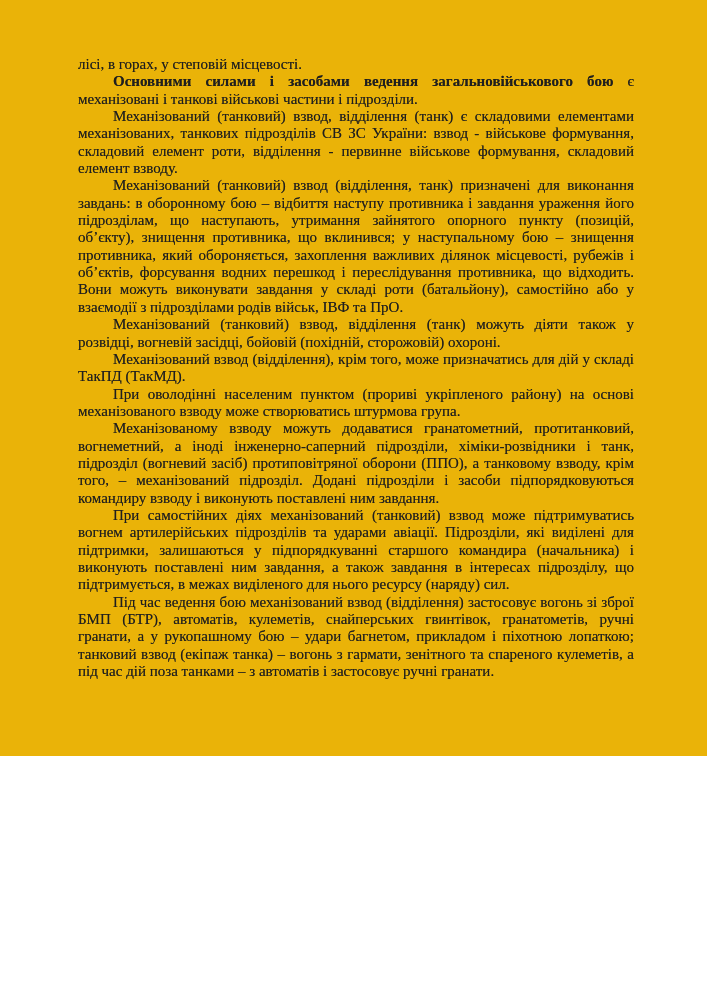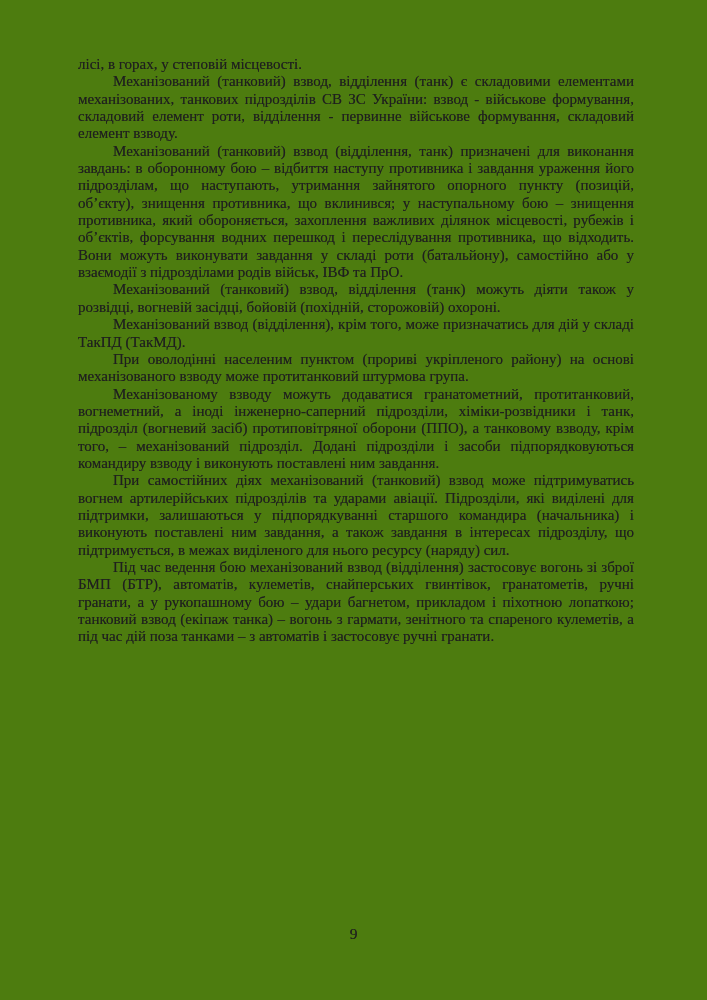--- a/index.html
+++ b/index.html
@@ -3,22 +3,22 @@
 <meta charset="utf-8">
 <style>
   html, body {
     margin: 0;
     padding: 0;
     background: #ffffff;
   }
   .page {
     position: relative;
     width: 707px;
-    height: 1000px;
-    background: #4d7c0f;
+    height: 756px;
+    background: #eab308;
     overflow: hidden;
     font-family: "Liberation Serif", "DejaVu Serif", serif;
     color: #1f1f1f;
   }
   .text-block {
     position: absolute;
     left: 78px;
     top: 56px;
     width: 556px;
     font-size: 15px;
@@ -51,30 +51,31 @@
 </head>
 <body>
 
 <div class="page">
 
   <div class="text-block">
 
     <p class="para continuation"><span class="lead-bold"></span><span>лісі, в горах, у степовій місцевості.</span></p>
 
 
+    <p class="para"><span class="lead-bold">Основними силами і засобами ведення загальновійськового бою</span><span> є механізовані і танкові військові частини і підрозділи.</span></p>
 
     <p class="para"><span class="lead-bold"></span><span>Механізований (танковий) взвод, відділення (танк) є складовими елементами механізованих, танкових підрозділів СВ ЗС України: взвод - військове формування, складовий елемент роти, відділення - первинне військове формування, складовий елемент взводу.</span></p>
 
     <p class="para"><span class="lead-bold"></span><span>Механізований (танковий) взвод (відділення, танк) призначені для виконання завдань: в оборонному бою – відбиття наступу противника і завдання ураження його підрозділам, що наступають, утримання зайнятого опорного пункту (позицій, об’єкту), знищення противника, що вклинився; у наступальному бою – знищення противника, який обороняється, захоплення важливих ділянок місцевості, рубежів і об’єктів, форсування водних перешкод і переслідування противника, що відходить. Вони можуть виконувати завдання у складі роти (батальйону), самостійно або у взаємодії з підрозділами родів військ, ІВФ та ПрО.</span></p>
 
     <p class="para"><span class="lead-bold"></span><span>Механізований (танковий) взвод, відділення (танк) можуть діяти також у розвідці, вогневій засідці, бойовій (похідній, сторожовій) охороні.</span></p>
 
     <p class="para"><span class="lead-bold"></span><span>Механізований взвод (відділення), крім того, може призначатись для дій у складі ТакПД (ТакМД).</span></p>
 
-    <p class="para"><span class="lead-bold"></span><span>При оволодінні населеним пунктом (прориві укріпленого району) на основі механізованого взводу може протитанковий штурмова група.</span></p>
+    <p class="para"><span class="lead-bold"></span><span>При оволодінні населеним пунктом (прориві укріпленого району) на основі механізованого взводу може створюватись штурмова група.</span></p>
 
 
     <p class="para"><span class="lead-bold"></span><span>Механізованому взводу можуть додаватися гранатометний, протитанковий, вогнеметний, а іноді інженерно-саперний підрозділи, хіміки-розвідники і танк, підрозділ (вогневий засіб) протиповітряної оборони (ППО), а танковому взводу, крім того, – механізований підрозділ. Додані підрозділи і засоби підпорядковуються командиру взводу і виконують поставлені ним завдання.</span></p>
 
     <p class="para"><span class="lead-bold"></span><span>При самостійних діях механізований (танковий) взвод може підтримуватись вогнем артилерійських підрозділів та ударами авіації. Підрозділи, які виділені для підтримки, залишаються у підпорядкуванні старшого командира (начальника) і виконують поставлені ним завдання, а також завдання в інтересах підрозділу, що підтримується, в межах виділеного для нього ресурсу (наряду) сил.</span></p>
 
     <p class="para"><span class="lead-bold"></span><span>Під час ведення бою механізований взвод (відділення) застосовує вогонь зі зброї БМП (БТР), автоматів, кулеметів, снайперських гвинтівок, гранатометів, ручні гранати, а у рукопашному бою – удари багнетом, прикладом і піхотною лопаткою; танковий взвод (екіпаж танка) – вогонь з гармати, зенітного та спареного кулеметів, а під час дій поза танками – з автоматів і застосовує ручні гранати.</span></p>
 
 
   </div>

